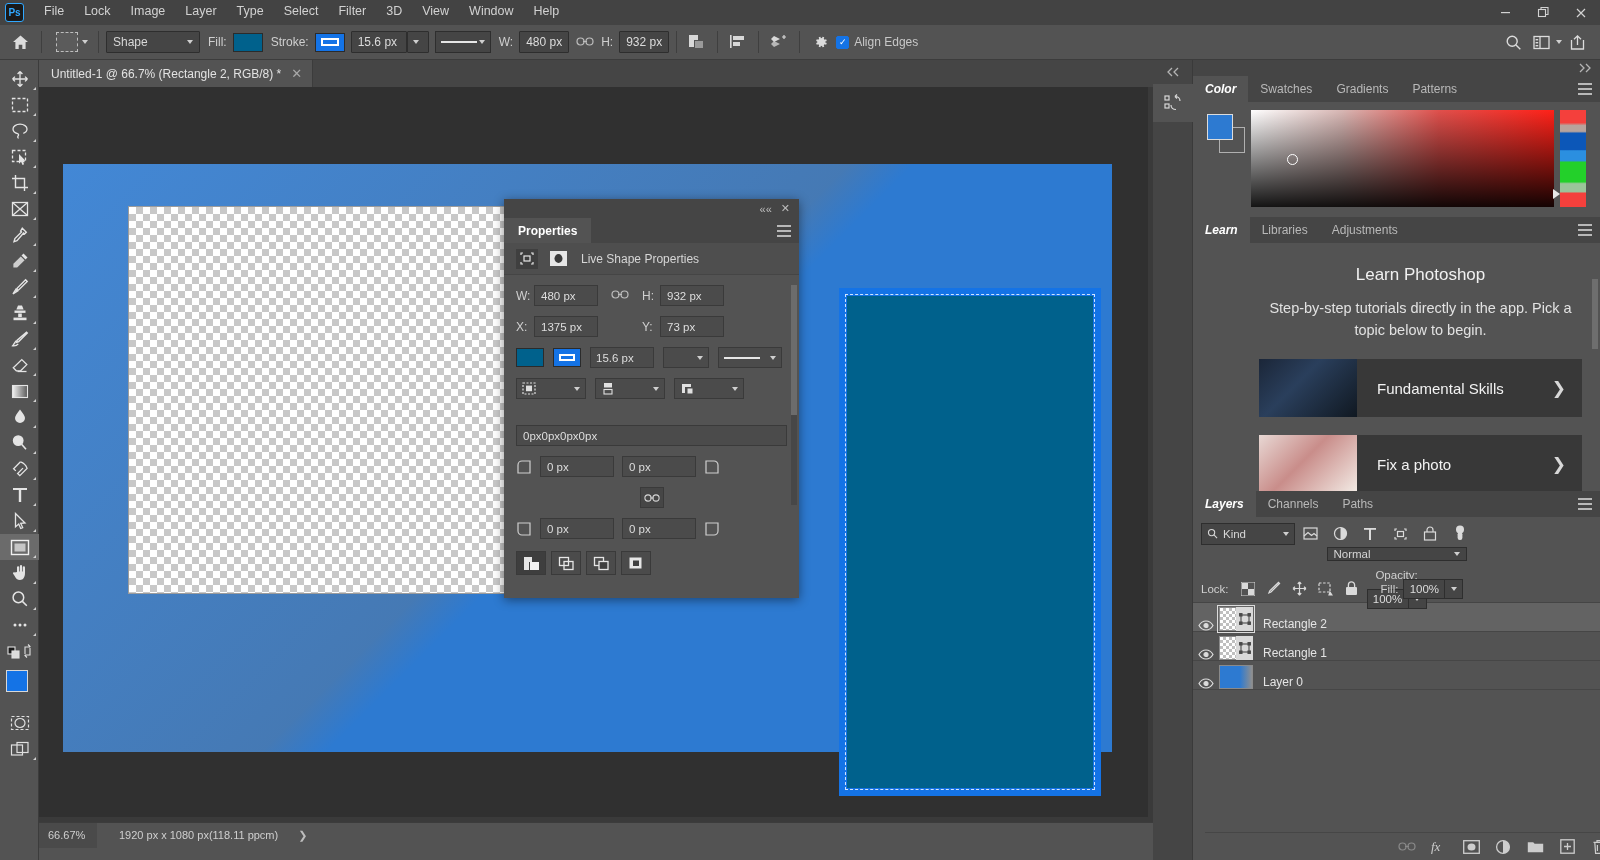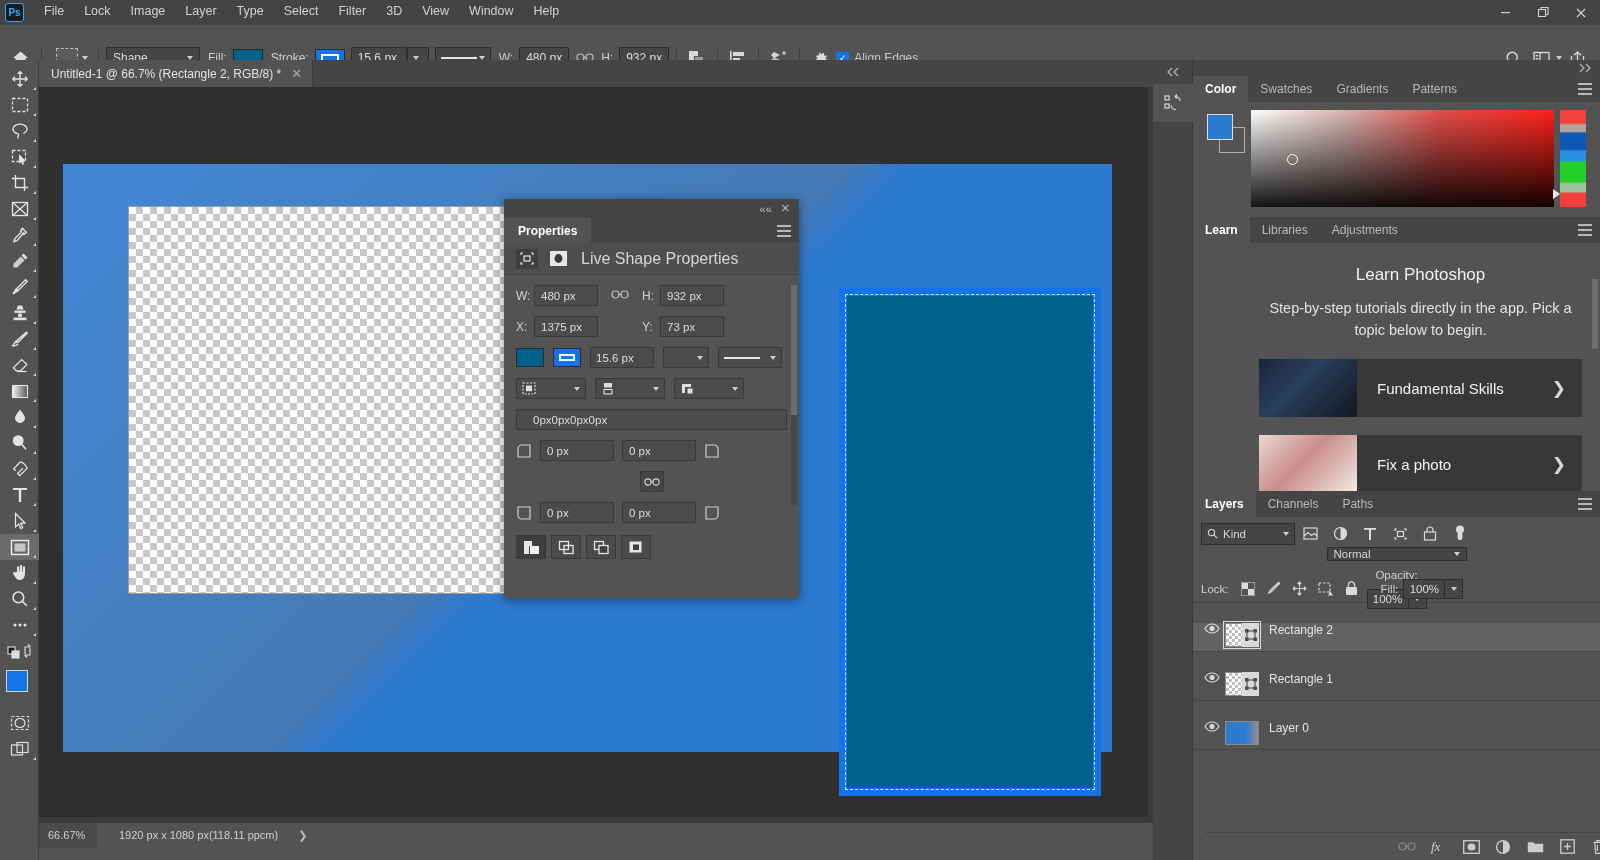--- a/index.html
+++ b/index.html
@@ -25,21 +25,21 @@
   }
   .menubar{display:flex;align-items:flex-start;margin-left:10px;height:25px;}
   .menu-item{
     padding:4px 10px;color:#d2d2d2;font-size:12.5px;line-height:15px;cursor:default;
   }
   .wincontrols{position:absolute;right:0;top:0;height:25px;display:flex;}
   .wc{width:38px;height:25px;display:flex;align-items:center;justify-content:center;color:#d2d2d2;}
 
   
   .optionsbar{
-    position:absolute;left:0;top:41px;width:1600px;height:35px;
+    position:absolute;left:0;top:25px;width:1600px;height:35px;
     background:#535353;border-bottom:1px solid #3c3c3c;
     display:flex;align-items:center;padding:0 6px;gap:0px;
   }
   .ob-sep{width:1px;height:22px;background:#3f3f3f;margin:0 7px;}
   .home-btn{width:28px;height:26px;display:flex;align-items:center;justify-content:center;color:#d7d7d7;}
   .tool-preset{
     display:flex;align-items:center;gap:4px;height:24px;padding:0 3px;margin-left:4px;
   }
   .tp-swatch{
     width:22px;height:20px;border:1px dashed #bdbdbd;background:#5b5b5b;
@@ -171,21 +171,21 @@
     height:16px;display:flex;align-items:center;justify-content:flex-end;padding-right:8px;
     color:#b4b4b4;font-size:10px;background:#454545;
   }
   .panel-tabs{
     height:26px;background:#454545;display:flex;align-items:stretch;position:relative;
   }
   .ptab{
     display:flex;align-items:center;padding:0 12px;font-size:12px;color:#b9b9b9;
     background:#454545;
   }
-  .ptab.active{background:#535353;color:#ffffff;font-weight:bold;}
+  .ptab.active{background:#535353;color:#ffffff;font-weight:bold;font-style:italic;}
   .panel-menu{
     position:absolute;right:8px;top:7px;width:14px;height:12px;
     display:flex;flex-direction:column;justify-content:space-between;
   }
   .panel-menu i{display:block;height:2px;background:#b8b8b8;}
 
   
   .color-panel{background:#535353;padding:8px 0 10px 0;position:relative;}
   .color-row{display:flex;align-items:flex-start;padding:0 8px;}
   .fgbg{position:relative;width:44px;height:42px;flex:0 0 44px;margin-top:4px;margin-left:4px;}
@@ -259,23 +259,22 @@
   .stepper{width:18px;height:20px;background:#454545;border:1px solid #2e2e2e;border-left:none;
     display:flex;align-items:center;justify-content:center;}
   .lock-row{
     display:flex;align-items:center;height:28px;padding:0 8px;gap:0;
     border-bottom:1px solid #454545;
   }
   .lock-label{font-size:11.5px;color:#d0d0d0;margin-right:6px;}
   .lock-ic{width:26px;height:24px;display:flex;align-items:center;justify-content:center;color:#dcdcdc;}
   .fill-label{font-size:11.5px;color:#d0d0d0;margin-left:16px;margin-right:5px;}
   .layer-row{
-    display:flex;align-items:flex-start;height:29px;border-bottom:1px solid #464646;
-    padding-left:6px;
-    margin-top:20px;
+    display:flex;align-items:flex-end;height:29px;border-bottom:1px solid #464646;
+    padding-left:0;
   }
   .layer-row.selected{background:#636363;}
   .eye{width:26px;display:flex;align-items:center;justify-content:center;color:#dcdcdc;}
   .layer-thumb{
     width:34px;height:24px;margin-right:10px;position:relative;flex:0 0 34px;
     background-image:
       linear-gradient(45deg,#bfbfbf 25%,transparent 25%,transparent 75%,#bfbfbf 75%),
       linear-gradient(45deg,#bfbfbf 25%,transparent 25%,transparent 75%,#bfbfbf 75%);
     background-size:6px 6px;background-position:0 0,3px 3px;background-color:#fff;
     border:1px solid #8a8a8a;
@@ -306,21 +305,21 @@
   }
   .props-tabs{height:25px;background:#454545;display:flex;align-items:stretch;position:relative;}
   .props-tab{display:flex;align-items:center;padding:0 14px;background:#535353;color:#fff;
     font-size:12px;font-weight:bold;}
   .lsp-row{
     display:flex;align-items:center;gap:9px;height:32px;padding:0 12px;background:#4e4e4e;
     border-bottom:1px solid #454545;
   }
   .lsp-ic{width:22px;height:20px;display:flex;align-items:center;justify-content:center;}
   .lsp-ic.active{background:#3f3f3f;}
-  .lsp-label{font-size:16px;color:#d6d6d6;margin-left:3px;}
+  .lsp-label{font-size:12px;color:#d6d6d6;margin-left:3px;}
   .pp-body{padding:10px 12px 0 12px;}
   .pp-row{display:flex;align-items:center;gap:0;margin-bottom:10px;}
   .pp-lbl{font-size:12px;color:#cfcfcf;width:18px;}
   .pp-input{
     background:#4b4b4b;border:1px solid #3a3a3a;height:21px;width:64px;
     display:flex;align-items:center;padding:0 6px;font-size:11.5px;color:#dedede;
   }
   .pp-chain{width:44px;text-align:center;color:#bdbdbd;font-size:12px;letter-spacing:-2px;}
   .pp-gap{width:44px;}
   .pp-swatch-fill{width:28px;height:19px;background:#00618c;border:1px solid #2b2b2b;}
@@ -333,21 +332,21 @@
     font-size:11.5px;color:#dedede;
   }
   .pp-sel.w64{width:64px;}
   .pp-sel.w46{width:46px;}
   .pp-corner-input{
     background:#4b4b4b;border:1px solid #3a3a3a;height:21px;width:74px;
     display:flex;align-items:center;padding:0 6px;font-size:11.5px;color:#dedede;
   }
   .pp-radius-field{
     background:#4b4b4b;border:1px solid #3a3a3a;height:21px;width:180px;
-    display:flex;align-items:center;padding:0 16px;font-size:11.5px;color:#dedede;
+    display:flex;align-items:center;padding:0 6px;font-size:11.5px;color:#dedede;margin-top:16px;
   }
   .corner-box{width:16px;height:16px;}
   .pp-linkbtn{
     width:24px;height:21px;background:#464646;border:1px solid #3a3a3a;
     display:flex;align-items:center;justify-content:center;color:#cfcfcf;letter-spacing:-2px;
     margin:0 auto;
   }
   .pathop-row{display:flex;gap:5px;margin-top:12px;}
   .pathop{
     width:30px;height:24px;background:#4b4b4b;border:1px solid #3a3a3a;

